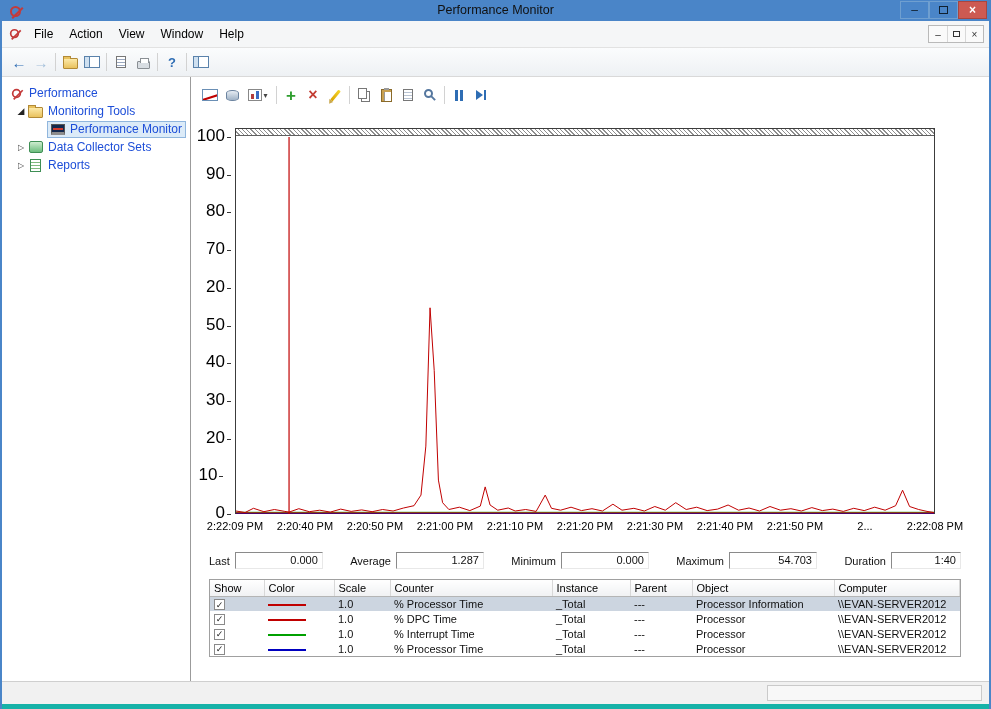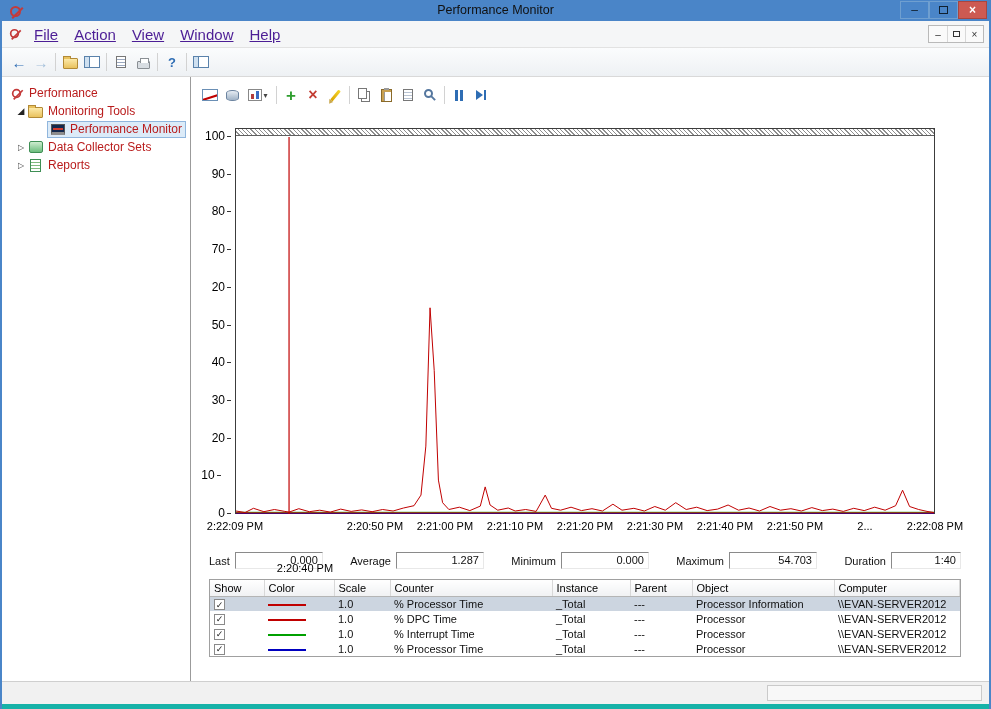--- a/index.html
+++ b/index.html
@@ -15,21 +15,21 @@
   .title-icon { position: absolute; left: 8px; top: 3px; }
   .win-controls { position: absolute; right: 2px; top: 1px; display: flex; }
   .wbtn { width: 29px; height: 18px; display: flex; align-items: center; justify-content: center;
           border: 1px solid #6f9fd0; font-size: 12px; color: #102030; }
   .wbtn.close { background: #cd5a52; border-color: #a84640; color: #fff; font-weight: bold; }
   .max-glyph { width: 9px; height: 8px; border: 1px solid #102030; display: inline-block; }
 
   
   .menubar { height: 27px; background: #f5f6f7; border-bottom: 1px solid #e2e2e2; display: flex; align-items: center; padding: 0 5px; flex: 0 0 auto; }
   .menubar .sys-icon { margin: 0 6px 0 2px; transform: scale(.85); }
-  .menu-item { padding: 3px 8px; font-size: 15px; color: #4c1d95; text-decoration: underline; }
+  .menu-item { padding: 3px 8px; font-size: 12px; color: #000000; }
   .mmc-controls { margin-left: auto; display: flex; border: 1px solid #b9b9b9; background: #fafafa; }
   .mbtn { width: 18px; height: 16px; display: flex; align-items: center; justify-content: center; font-size: 10px; color: #333; border-left: 1px solid #d8d8d8; }
   .mbtn:first-child { border-left: none; }
   .restore-glyph { width: 7px; height: 6px; border: 1px solid #333; display: inline-block; }
 
   
   .toolbar { height: 29px; background: linear-gradient(#fbfcfd, #eef1f4); border-bottom: 1px solid #d9d9d9;
              display: flex; align-items: center; padding: 0 6px; flex: 0 0 auto; }
   .tbtn { width: 22px; height: 22px; display: flex; align-items: center; justify-content: center; }
   .sep { width: 1px; height: 18px; background: #d2d2d2; margin: 0 3px; }
@@ -69,41 +69,41 @@
   .i-pause { display: flex; gap: 2px; }
   .i-pause span { width: 3px; height: 11px; background: #2e6db4; }
   .i-step { display: flex; align-items: center; }
   .i-step .tri { width: 0; height: 0; border-left: 7px solid #2e6db4; border-top: 5px solid transparent; border-bottom: 5px solid transparent; }
   .i-step .bar { width: 2px; height: 10px; background: #2e6db4; margin-left: 1px; }
 
   
   .main { flex: 1; display: flex; min-height: 0; background: #fff; }
   .tree { width: 189px; flex: 0 0 auto; background: #fff; border-right: 1px solid #9b9b9b; padding-top: 7px; font-size: 12px; }
   .tree-item { height: 18px; display: flex; align-items: center; white-space: nowrap; }
-  .tree-item .tlabel { margin-left: 4px; color: #b91c1c; }
+  .tree-item .tlabel { margin-left: 4px; color: #1d4ed8; }
   .lvl0 { padding-left: 6px; } .lvl1 { padding-left: 13px; } .lvl2 { padding-left: 45px; }
   .expander { width: 12px; font-size: 8px; color: #444; text-align: center; }
   .expander.open { font-size: 9px; color: #222; }
   .ico-sm { width: 17px; display: flex; justify-content: center; }
   .i-monitor { width: 14px; height: 11px; background: #13294e; border: 1px solid #555; border-bottom: 3px solid #8d8d8d; position: relative; }
   .i-monitor::after { content: ""; position: absolute; left: 1px; bottom: 2px; width: 10px; height: 1.5px; background: #d23b2e; }
   .i-collector { width: 14px; height: 12px; background: linear-gradient(#cdeccf, #6dbd7e); border: 1px solid #3f8f55; border-radius: 2px; }
   .i-reports { width: 11px; height: 13px; background: repeating-linear-gradient(to bottom, #fff 0 2px, #7fba7f 2px 3px); border: 1px solid #3f8f55; }
   .sel-box { display: inline-flex; align-items: center; border: 1px solid #90b6dd; background: #dcebf8; padding: 0 3px 0 1px; height: 17px; }
 
   .content { flex: 1; display: flex; flex-direction: column; background: #fff; padding-top: 5px; min-width: 0; }
   .perf-toolbar { height: 26px; display: flex; align-items: center; padding: 0 8px; flex: 0 0 auto; }
 
   
   .graph { position: relative; height: 436px; flex: 0 0 auto; }
   .plot { position: absolute; left: 44px; top: 20px; width: 700px; height: 386px; border: 1px solid #3c3c3c; background: #fff; }
   .hatch { position: absolute; top: 0; left: 0; right: 0; height: 7px; border-bottom: 1px solid #606060;
            background: repeating-linear-gradient(45deg, #fff 0 2px, #8f8f8f 2px 3px); }
   #chart-svg { position: absolute; left: 0; top: 8px; width: 698px; height: 377px; }
-  .ytick { position: absolute; left: 0; width: 40px; text-align: right; font-size: 12px; line-height: 14px; color: #000; }
+  .ytick { position: absolute; left: 0; width: 40px; text-align: right; font-size: 17px; line-height: 14px; color: #000; }
   .ytick::after { content: ""; display: inline-block; width: 4px; height: 1px; background: #333; margin-left: 2px; vertical-align: 3px; }
   .xtick { position: absolute; top: 412px; transform: translateX(-50%); font-size: 11px; color: #000; white-space: nowrap; }
 
   
   .stats { display: flex; align-items: center; justify-content: space-between; width: 752px; margin: 8px 4px 0 18px; font-size: 11px; flex: 0 0 auto; }
   .stat { display: flex; align-items: center; }
   .stat .slabel { margin-right: 5px; color: #111; }
   .sbox { width: 88px; height: 17px; background: #fff; border: 1px solid; border-color: #8a8a8a #e8e8e8 #e8e8e8 #8a8a8a;
           text-align: right; padding: 1px 4px 0 0; font-size: 11px; color: #111; }
   .sbox.small { width: 70px; }
@@ -312,21 +312,21 @@
           <svg id="chart-svg" viewBox="0 0 700 377" preserveAspectRatio="none">
               <polyline points="0.0,376.4 350.0,376.4 700.0,376.4" fill="none" stroke="#0000c0" stroke-width="1"></polyline>
               <polyline points="0.0,375.3 350.0,375.3 700.0,375.3" fill="none" stroke="#00a000" stroke-width="1"></polyline>
               <polyline points="0.0,375.9 350.0,375.9 700.0,375.9" fill="none" stroke="#c00000" stroke-width="1"></polyline>
               <polyline points="0.0,374.0 9.1,375.5 17.5,371.3 28.0,374.7 38.5,372.5 49.0,374.4 53.2,375.1 63.0,371.7 73.5,374.7 84.0,373.2 94.5,375.1 105.0,372.1 115.5,374.4 126.0,372.9 136.5,374.7 147.0,372.5 157.5,374.0 168.0,371.0 178.5,368.7 185.5,358.1 190.4,309.1 194.6,170.8 198.8,233.7 203.0,343.1 207.2,365.7 213.5,372.5 224.0,370.2 234.5,373.6 245.0,369.1 249.9,349.9 254.8,368.0 262.5,373.2 273.0,371.0 280.0,374.0 290.5,372.5 301.0,374.4 310.1,358.1 316.4,371.3 325.5,373.2 336.0,370.2 346.5,373.6 357.0,371.7 367.5,374.0 378.0,367.2 387.1,373.2 399.0,371.3 409.5,374.0 420.0,369.5 430.5,373.2 441.0,365.7 451.5,372.5 462.0,370.2 472.5,373.6 483.0,372.1 493.5,368.0 504.0,373.2 514.5,371.0 525.0,374.0 535.5,369.5 546.0,373.2 556.5,371.7 567.0,374.0 577.5,370.6 588.0,373.6 598.5,372.1 609.0,374.4 619.5,371.3 630.0,373.6 640.5,370.2 651.0,373.2 661.5,368.7 668.5,353.2 675.5,369.5 684.6,372.5 693.0,374.4 700.0,375.5" fill="none" stroke="#c00000" stroke-width="1"></polyline>
               <line x1="53.199999999999996" x2="53.199999999999996" y1="0" y2="377" stroke="#c00000" stroke-width="1.2"></line>
             </svg>
         </div>
         <div id="x-axis">
             <div class="xtick" style="left: 44px;">2:22:09 PM</div>
-            <div class="xtick" style="left: 114px; margin-top: 42px;">2:20:40 PM</div>
+            <div class="xtick" style="left: 114px;">2:20:40 PM</div>
             <div class="xtick" style="left: 184px;">2:20:50 PM</div>
             <div class="xtick" style="left: 254px;">2:21:00 PM</div>
             <div class="xtick" style="left: 324px;">2:21:10 PM</div>
             <div class="xtick" style="left: 394px;">2:21:20 PM</div>
             <div class="xtick" style="left: 464px;">2:21:30 PM</div>
             <div class="xtick" style="left: 534px;">2:21:40 PM</div>
             <div class="xtick" style="left: 604px;">2:21:50 PM</div>
             <div class="xtick" style="left: 674px;">2...</div>
             <div class="xtick" style="left: 744px;">2:22:08 PM</div>
           </div>

